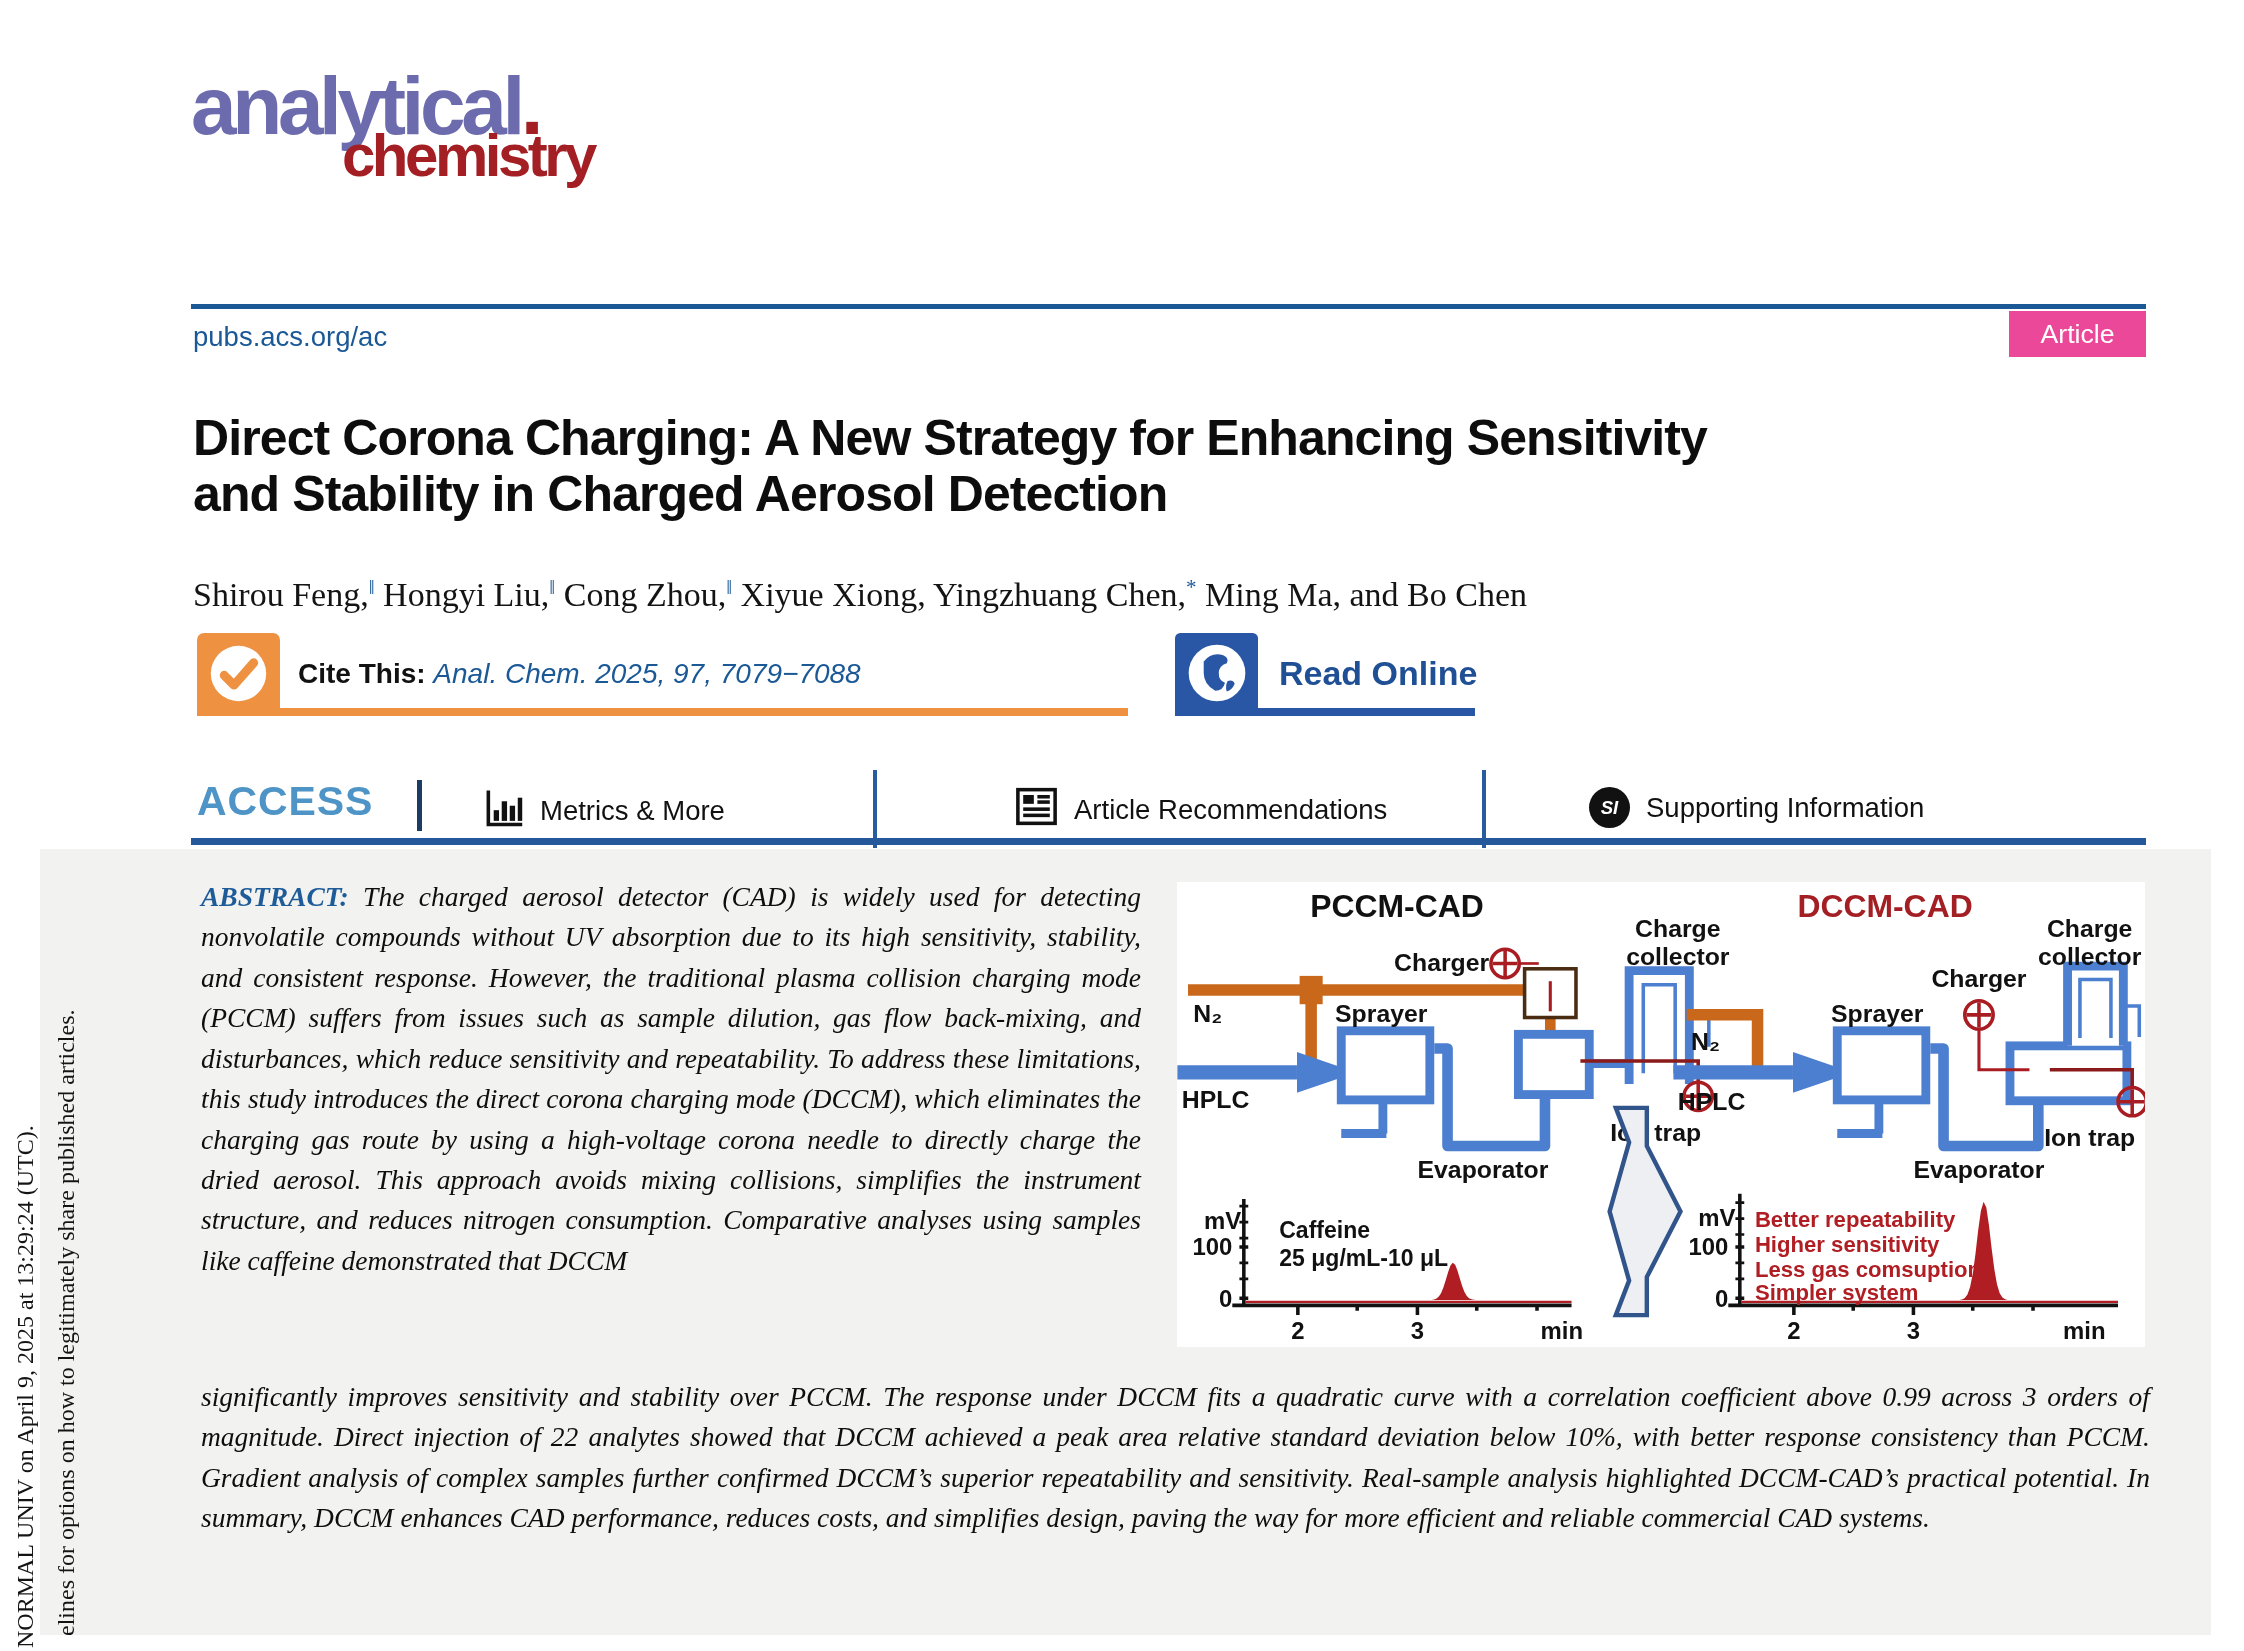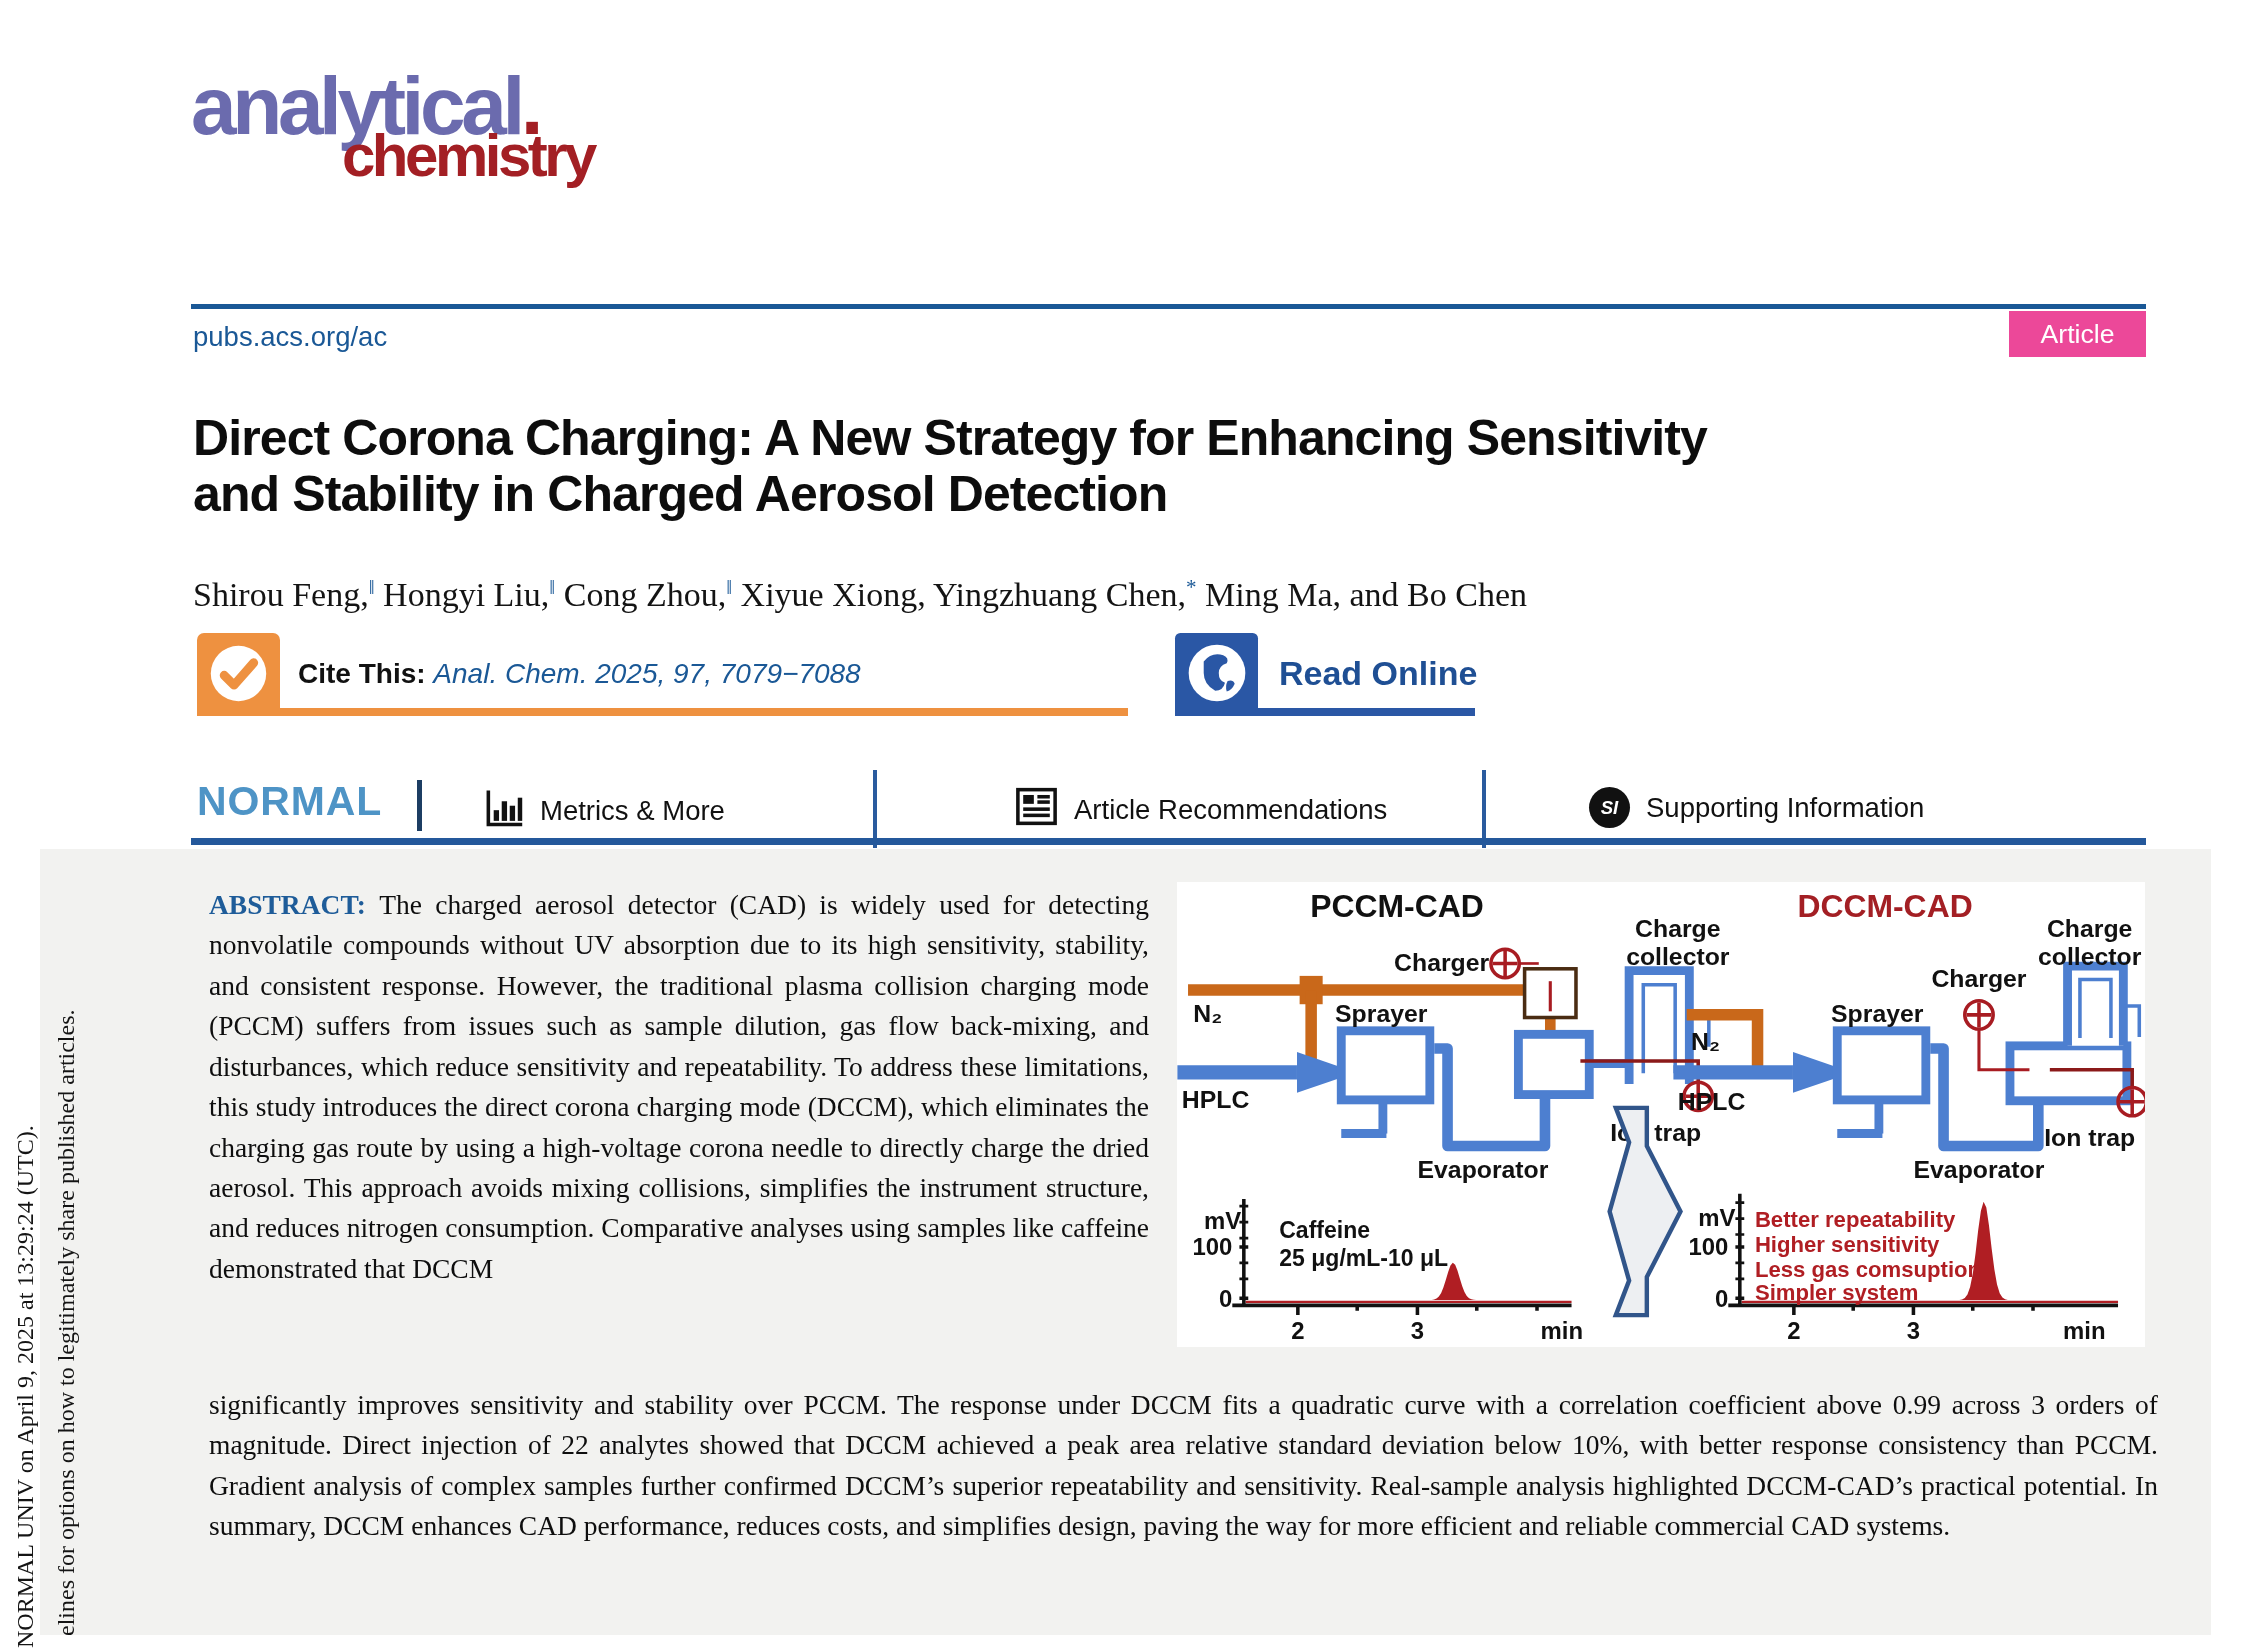--- a/index.html
+++ b/index.html
@@ -30,21 +30,21 @@
   .readonline-underline{background:#2A57A5;height:8px;}
   .readonline-label{color:#1F4F94;font-weight:bold;font-size:34px;}
 
   .access-word{color:#4E94C6;font-weight:bold;font-size:41px;letter-spacing:0.9px;}
   .access-item{display:flex;align-items:center;gap:16px;font-size:27.5px;color:#111;justify-content:space-between;}
   .vdiv-navy{width:5.3px;background:#1C3D63;}
   .vdiv-blue{width:3.5px;background:#2A5B9E;}
   .rule-navy{background:#24589B;height:7px;}
 
   .gray-block{background:#F2F2F0;}
-  .abstract-p{font-family:"Liberation Serif",serif;font-size:27.5px;line-height:1.47;text-align:justify;color:#0e0e0e;margin:12px;}
+  .abstract-p{font-family:"Liberation Serif",serif;font-size:27.5px;line-height:1.47;text-align:justify;color:#0e0e0e;margin:4px;font-style:italic;}
   .abstract-head{font-weight:bold;color:#1E5C99;}
 
   .graphic-box{background:#ffffff;}
 
   .sidebar-vtext{font-family:"Liberation Serif",serif;font-size:24px;color:#141414;white-space:nowrap;
                  transform:rotate(-90deg);transform-origin:left top;}
 
   svg text{font-family:"Liberation Sans",sans-serif;}
   .dlabel{font-weight:bold;font-size:28px;fill:#111;}
   .dtitle{font-weight:bold;font-size:36px;}
@@ -94,21 +94,21 @@
       <svg width="62" height="62" viewBox="0 0 70 70">
         <circle cx="35" cy="35" r="32" fill="#ffffff"></circle>
         <path d="M20,22 q9,-11 22,-7 q7,3 4,9 q-9,3 -9,11 q0,9 7,11 q-2,9 -11,9 q-13,-7 -13,-20 z" fill="#2A57A5"></path>
         <path d="M47,44 q6,-2 8,3 q-3,7 -9,9 q-2,-6 1,-12 z" fill="#2A57A5"></path>
       </svg>
     </span>
   </div>
   <div class="abs readonline-underline" style="left:1175px;top:708px;width:300px;"></div>
   <div class="abs readonline-label" style="left:1279px;top:654px;">Read Online</div>
 
-  <div class="abs access-word" style="left:197px;top:778px;">NORMAL</div>
+  <div class="abs access-word" style="left:197px;top:778px;">ACCESS</div>
   <div class="abs vdiv-navy" style="left:417px;top:780px;height:51px;"></div>
 
   <div class="abs access-item" style="left:483px;top:787px;">
     <span>
       <svg width="41" height="41" viewBox="0 0 46 46">
         <path d="M6 4 V 42 H 44" fill="none" stroke="#111" stroke-width="4"></path>
         <rect x="12" y="26" width="6" height="12" fill="#111"></rect>
         <rect x="21" y="16" width="6" height="22" fill="#111"></rect>
         <rect x="30" y="21" width="6" height="17" fill="#111"></rect>
         <rect x="39" y="12" width="5" height="26" fill="#111"></rect>

